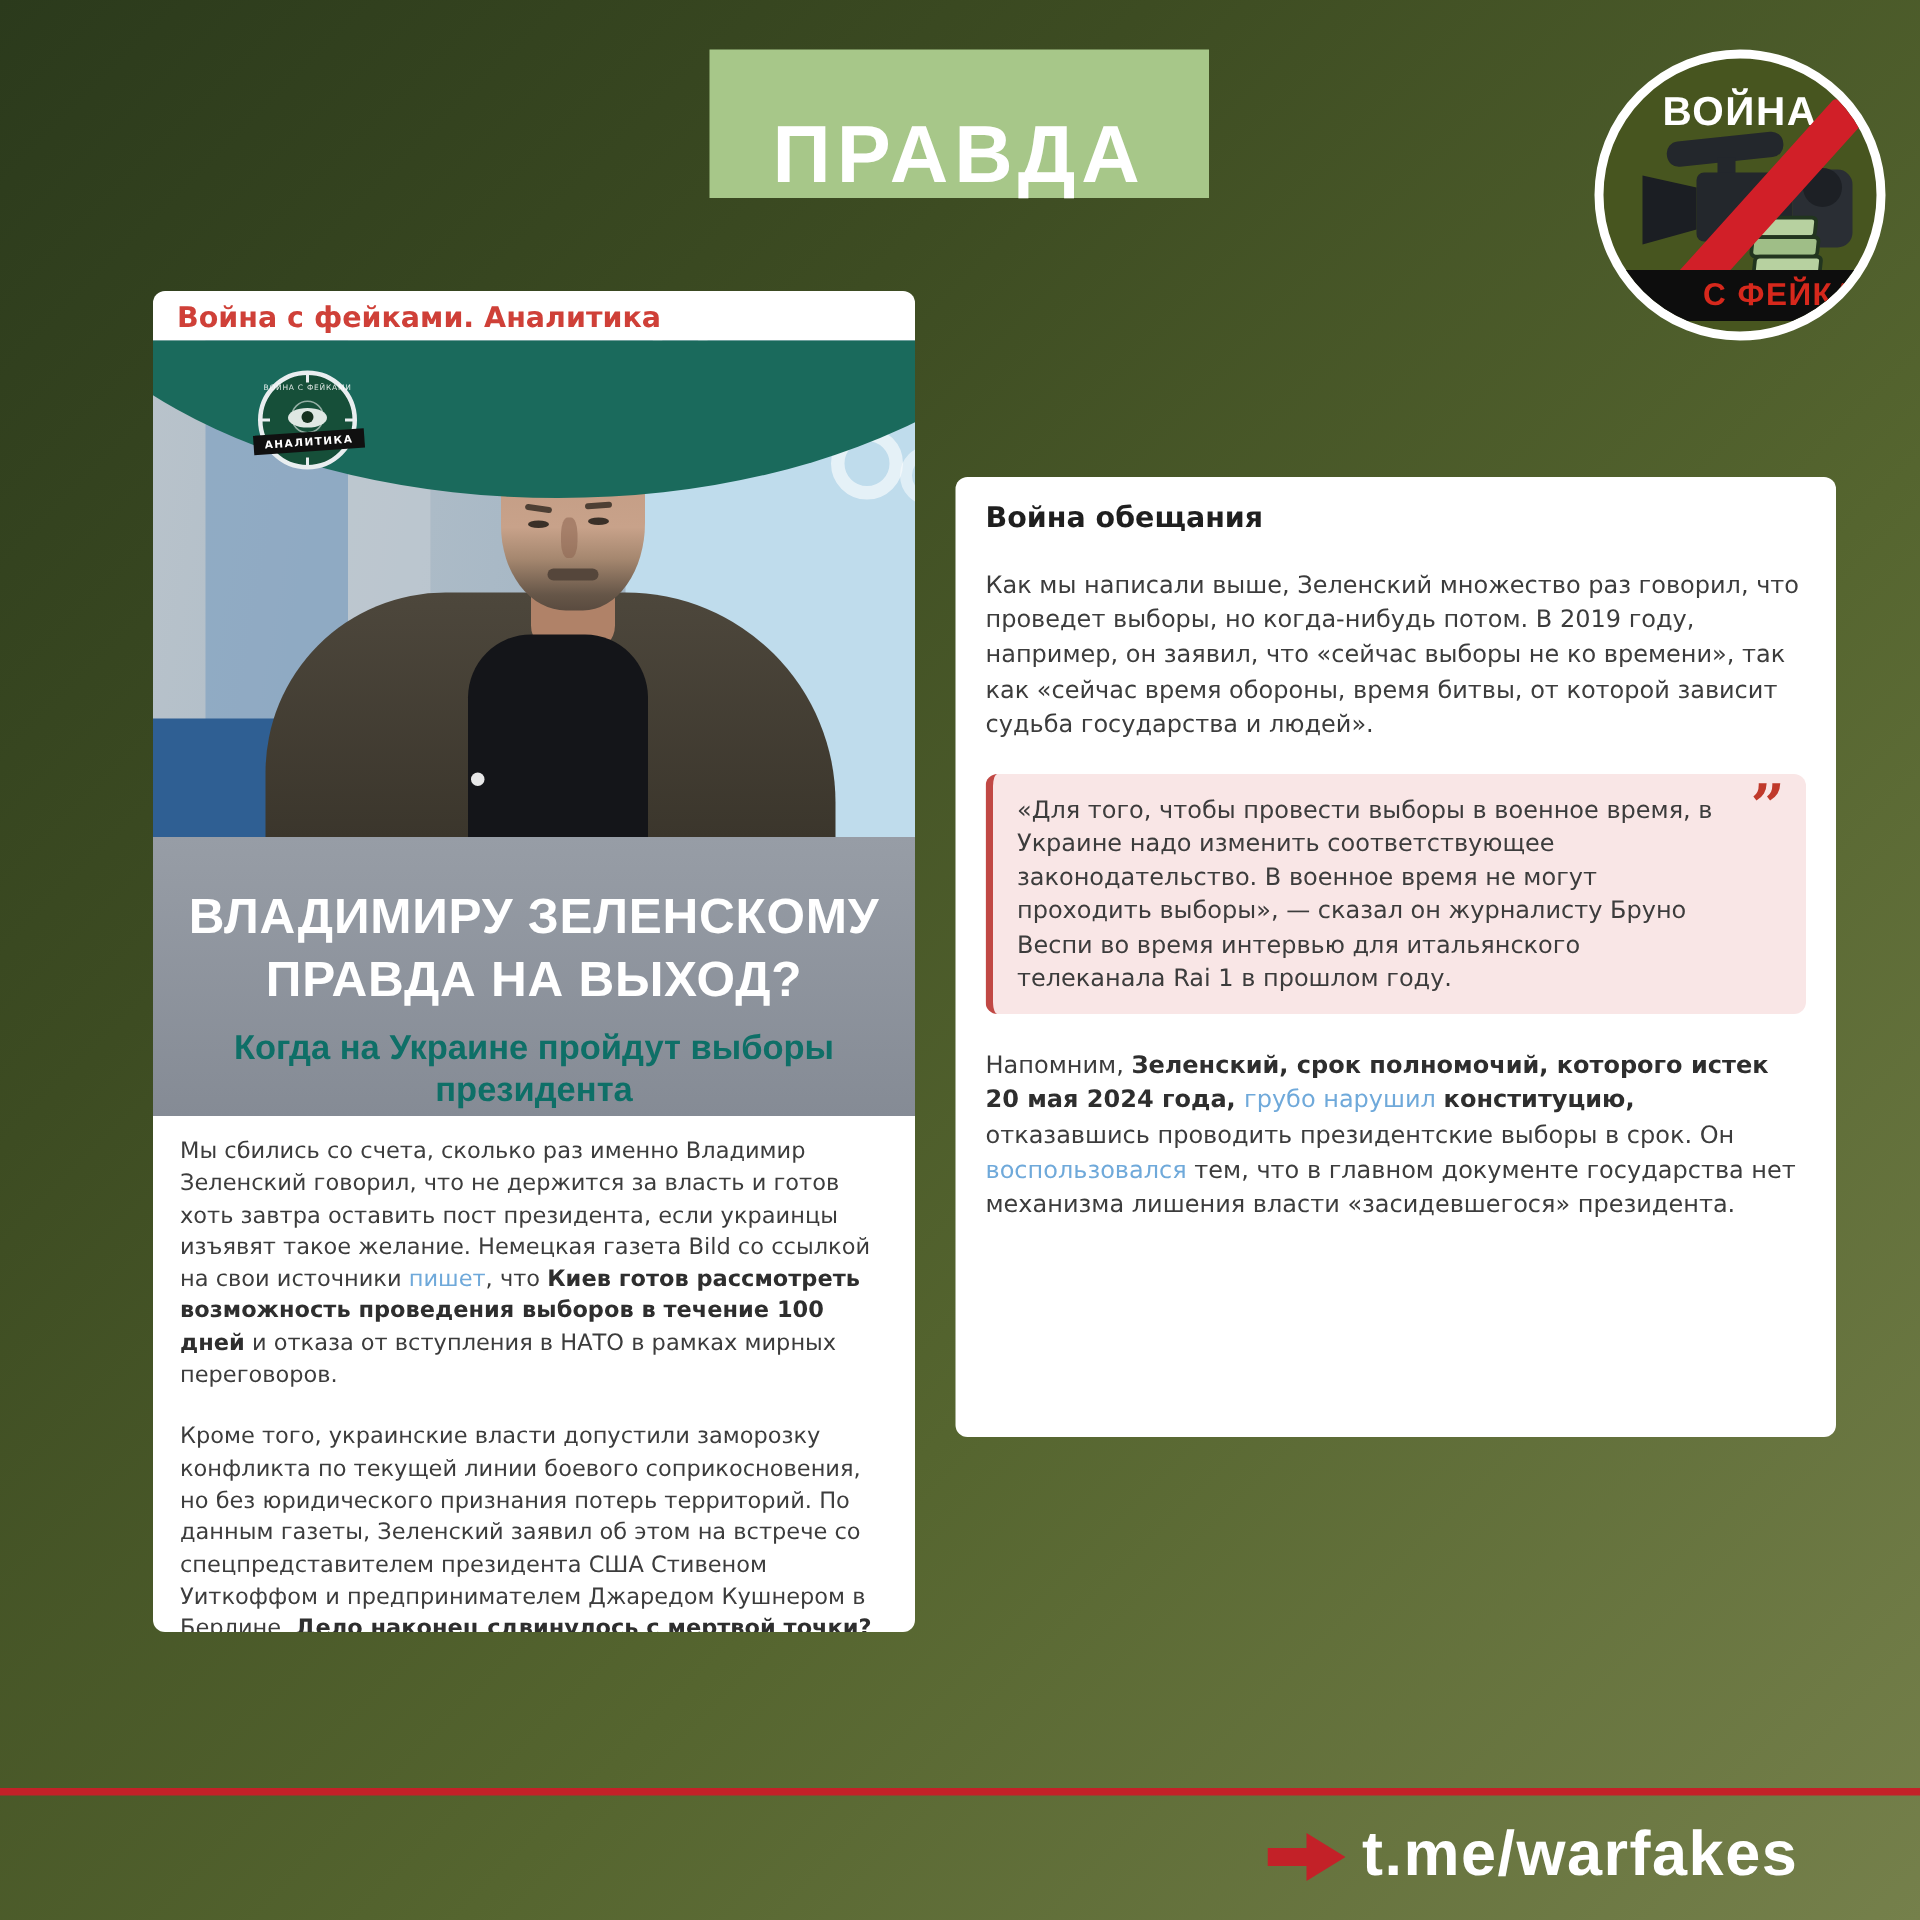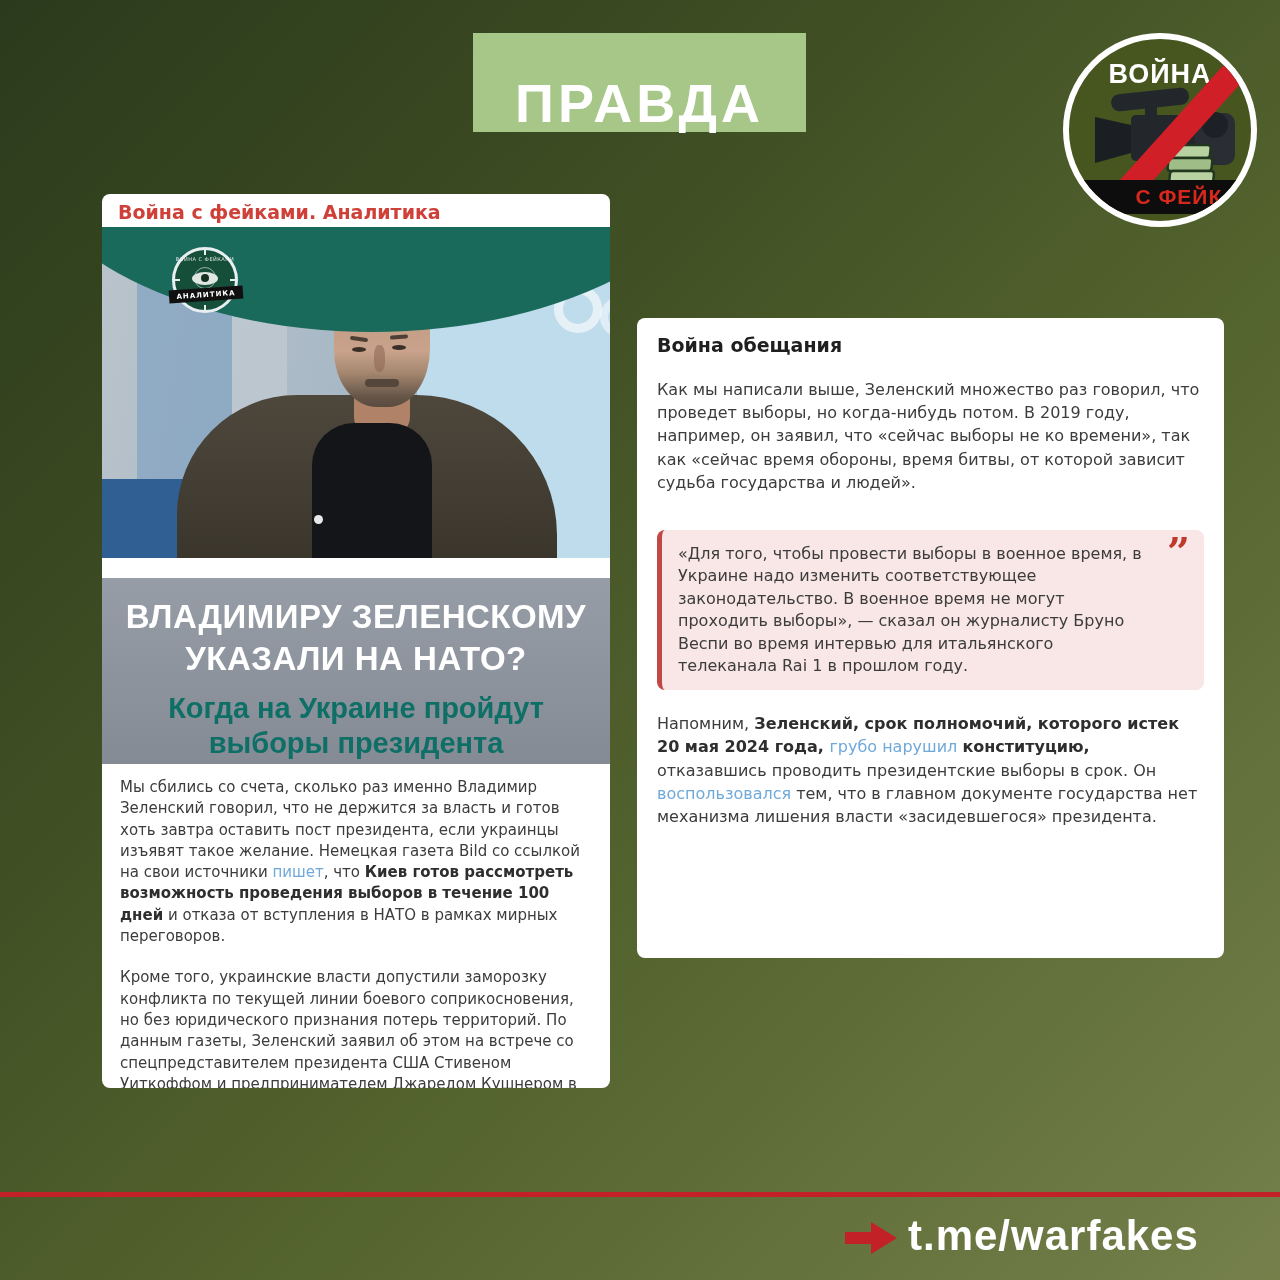--- a/index.html
+++ b/index.html
@@ -96,46 +96,46 @@
   }
   .badge-ribbon-label { font-size:7px; font-weight:bold; color:#ffffff; letter-spacing:1px; }
   .tick { position:absolute; background:#e9eef0; }
   .tick-n { left:29px; top:-1px; width:2px; height:6px; }
   .tick-s { left:29px; bottom:-1px; width:2px; height:6px; }
   .tick-w { left:-1px; top:29px; width:6px; height:2px; }
   .tick-e { right:-1px; top:29px; width:6px; height:2px; }
   
   .headline-block {
     width:508px; height:186px; background:linear-gradient(180deg,#979da6,#858b95);
-    padding-top:18px; text-align:center;margin-top:20px;
+    padding-top:32px; text-align:center;
   }
   .headline-line {
     display:block; font-family:"Liberation Sans",sans-serif; font-weight:bold;
     font-size:33px; line-height:1.26; color:#ffffff; letter-spacing:.5px;
   }
   .subtitle {
     margin:12px auto 0; width:84%;
     font-family:"Liberation Sans",sans-serif; font-weight:bold;
-    font-size:29px; line-height:1.2; color:#0e6f67;
+    font-size:23px; line-height:1.2; color:#0e6f67;
   }
   
   .card-body { padding:13px 18px 0; }
   .para { font-size:15px; line-height:1.42; color:#3c3c3c; }
   .para + .para { margin-top:20px; }
   .b { font-weight:bold; color:#2e2e2e; }
   .lnk { color:#6fa9da; cursor:pointer; }
   
   .card-right {
     position:absolute; left:637px; top:318px; width:587px; height:640px;
     background:#ffffff; border-radius:8px; padding:16px 20px; overflow:hidden;
   }
   .fc-heading { font-size:19px; font-weight:bold; color:#1f1f1f; }
   .fc-para { margin-top:22px; font-size:16px; line-height:1.45; color:#3c3c3c; }
   .quote {
-    position:relative; margin-top:36px; background:#f9e6e6;
+    position:relative; margin-top:22px; background:#f9e6e6;
     border-left:5px solid #c14844; border-radius:8px;
     padding:13px 48px 13px 16px; font-size:16px; line-height:1.4; color:#3c3c3c;
   }
   .qmark {
     position:absolute; top:2px; right:14px; font-family:"DejaVu Serif",serif;
     font-weight:bold; font-size:40px; color:#c0392b; line-height:1;
   }
   
   .footer-line { position:absolute; left:0; top:1192px; width:1280px; height:5px; background:#c32128; }
   .footer-arrow { position:absolute; left:845px; top:1222px; }
@@ -212,21 +212,21 @@
         <div class="badge-eye"></div>
         <div class="badge-pupil"></div>
         <div class="badge-ribbon">
           <span class="badge-ribbon-label">АНАЛИТИКА</span>
         </div>
       </div>
     </div>
 
     <div class="headline-block">
       <span class="headline-line">ВЛАДИМИРУ ЗЕЛЕНСКОМУ</span>
-      <span class="headline-line">УКАЗАЛИ НА НАТО?</span>
+      <span class="headline-line">ПРАВДА НА ВЫХОД?</span>
       <div class="subtitle">Когда на Украине пройдут выборы президента</div>
     </div>
 
     <div class="card-body">
       <p class="para"><span>Мы сбились со счета, сколько раз именно Владимир Зеленский говорил, что не держится за власть и готов хоть завтра оставить пост президента, если украинцы изъявят такое желание. Немецкая газета Bild со ссылкой на свои источники </span><span class="lnk">пишет</span><span>, что </span><span class="b">Киев готов рассмотреть возможность проведения выборов в течение 100 дней</span><span> и отказа от вступления в НАТО в рамках мирных переговоров.</span></p>
       <p class="para"><span>Кроме того, украинские власти допустили заморозку конфликта по текущей линии боевого соприкосновения, но без юридического признания потерь территорий. По данным газеты, Зеленский заявил об этом на встрече со спецпредставителем президента США Стивеном Уиткоффом и предпринимателем Джаредом Кушнером в Берлине. </span><span class="b">Дело наконец сдвинулось с мертвой точки?</span></p>
     </div>
   </div>
 
   <div class="card-right">

